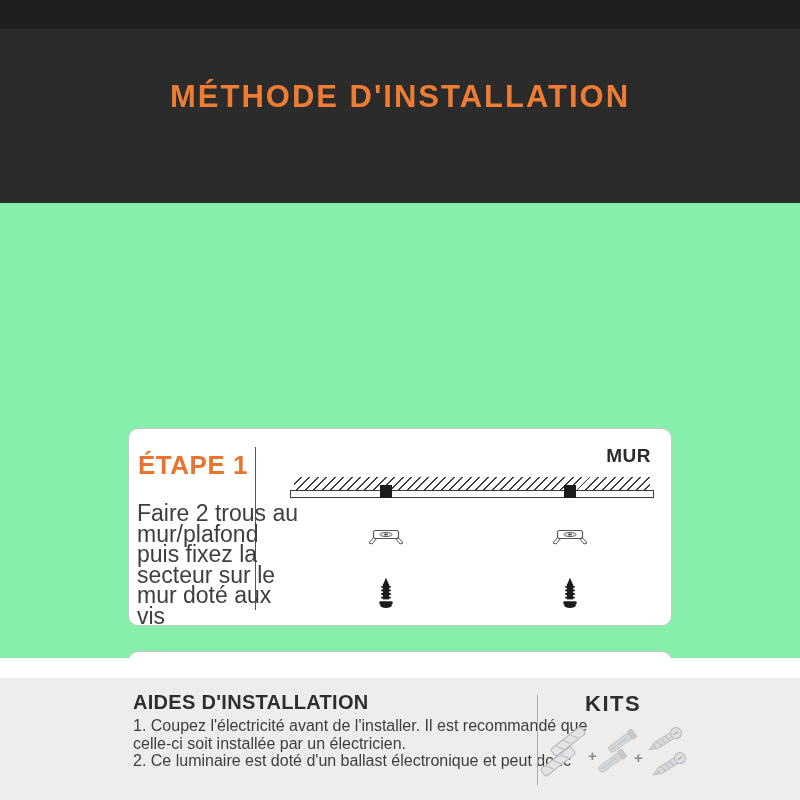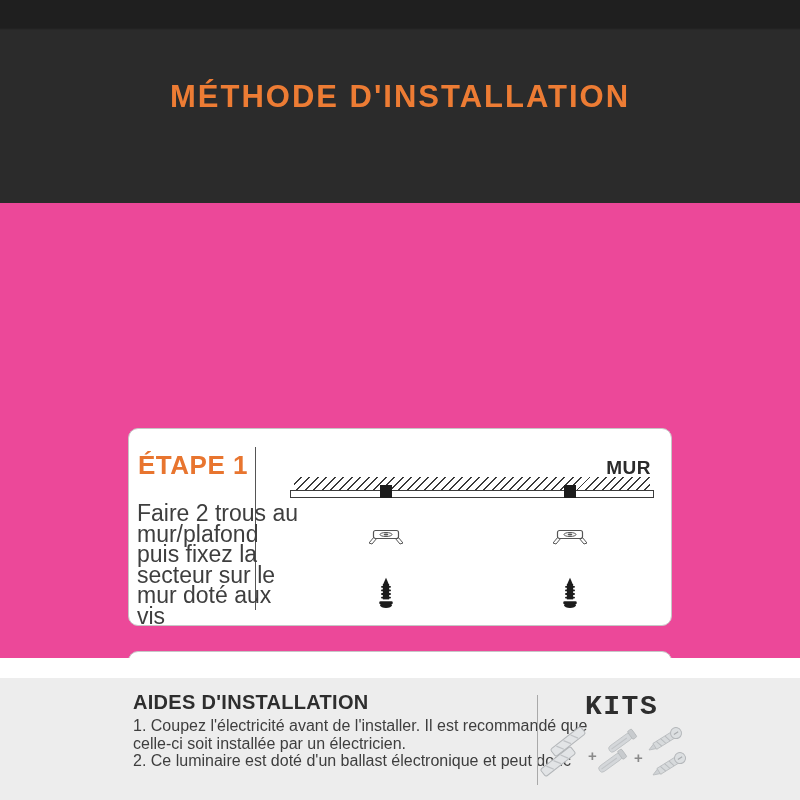--- a/index.html
+++ b/index.html
@@ -14,21 +14,21 @@
     left:0;top:0;width:800px;height:203px;
     background:linear-gradient(#1f1f1f 0px,#1f1f1f 28px,#2b2b2b 30px,#2b2b2b 100%);
   }
   .header-title{
     left:0;top:79px;width:800px;text-align:center;
     color:#ED7C34;font-size:31px;font-weight:700;letter-spacing:2px;
     white-space:nowrap;
   }
 
   
-  .mid{left:0;top:203px;width:800px;height:455px;background:#ec4899;}
+  .mid{left:0;top:203px;width:800px;height:455px;background:#86efac;}
 
   .panel{
     position:absolute;left:128px;width:544px;height:198px;
     background:#ffffff;border:1px solid #C6C6C6;border-radius:10px;
     box-sizing:border-box;
   }
   .panel-1{top:225px;}
   .panel-2{top:448px;height:197px;}
 
   .step-label{
@@ -41,21 +41,21 @@
   .desc{
     position:absolute;left:8px;width:118px;
     color:#3E3E3E;font-size:23px;line-height:20.5px;
   }
   .desc-1{top:74px;}
   .desc-2{top:56px;}
   .desc div{white-space:nowrap;}
 
   .mur{
     position:absolute;top:16px;right:20px;
-    color:#2b2b2b;font-size:19px;font-weight:700;letter-spacing:.5px;margin-top:12px;
+    color:#2b2b2b;font-size:19px;font-weight:700;letter-spacing:.5px;
   }
 
   .hatch{
     position:absolute;height:13px;
     background:repeating-linear-gradient(135deg,rgba(0,0,0,0) 0px,rgba(0,0,0,0) 4.6px,#3b3b3b 4.6px,#3b3b3b 6px);
   }
   .wallbar{
     position:absolute;height:6px;background:#ffffff;border:1px solid #3b3b3b;box-sizing:content-box;
   }
   .clip-square{position:absolute;width:12px;height:13px;background:#1c1c1c;}
@@ -75,21 +75,21 @@
     color:#2e2e2e;font-size:20px;font-weight:700;letter-spacing:.3px;
   }
   .footer-lines{
     position:absolute;left:133px;top:39px;
     color:#3E3E3E;font-size:16px;line-height:17.5px;
   }
   .footer-lines div{white-space:nowrap;}
   .kits-divider{position:absolute;left:537px;top:17px;width:1px;height:90px;background:#a9a9a9;}
   .kits-title{
     position:absolute;left:585px;top:13px;
-    color:#2e2e2e;font-size:28px;font-weight:700;letter-spacing:1.5px;font-family:Liberation Mono, monospace;
+    color:#2e2e2e;font-size:22px;font-weight:700;letter-spacing:1.5px;
   }
   .plus{
     position:absolute;color:#8a8a8a;font-size:15px;font-weight:700;
   }
   .kit-item{position:absolute;}
 </style>
 </head>
 <body>
 
 <div class="abs header">

